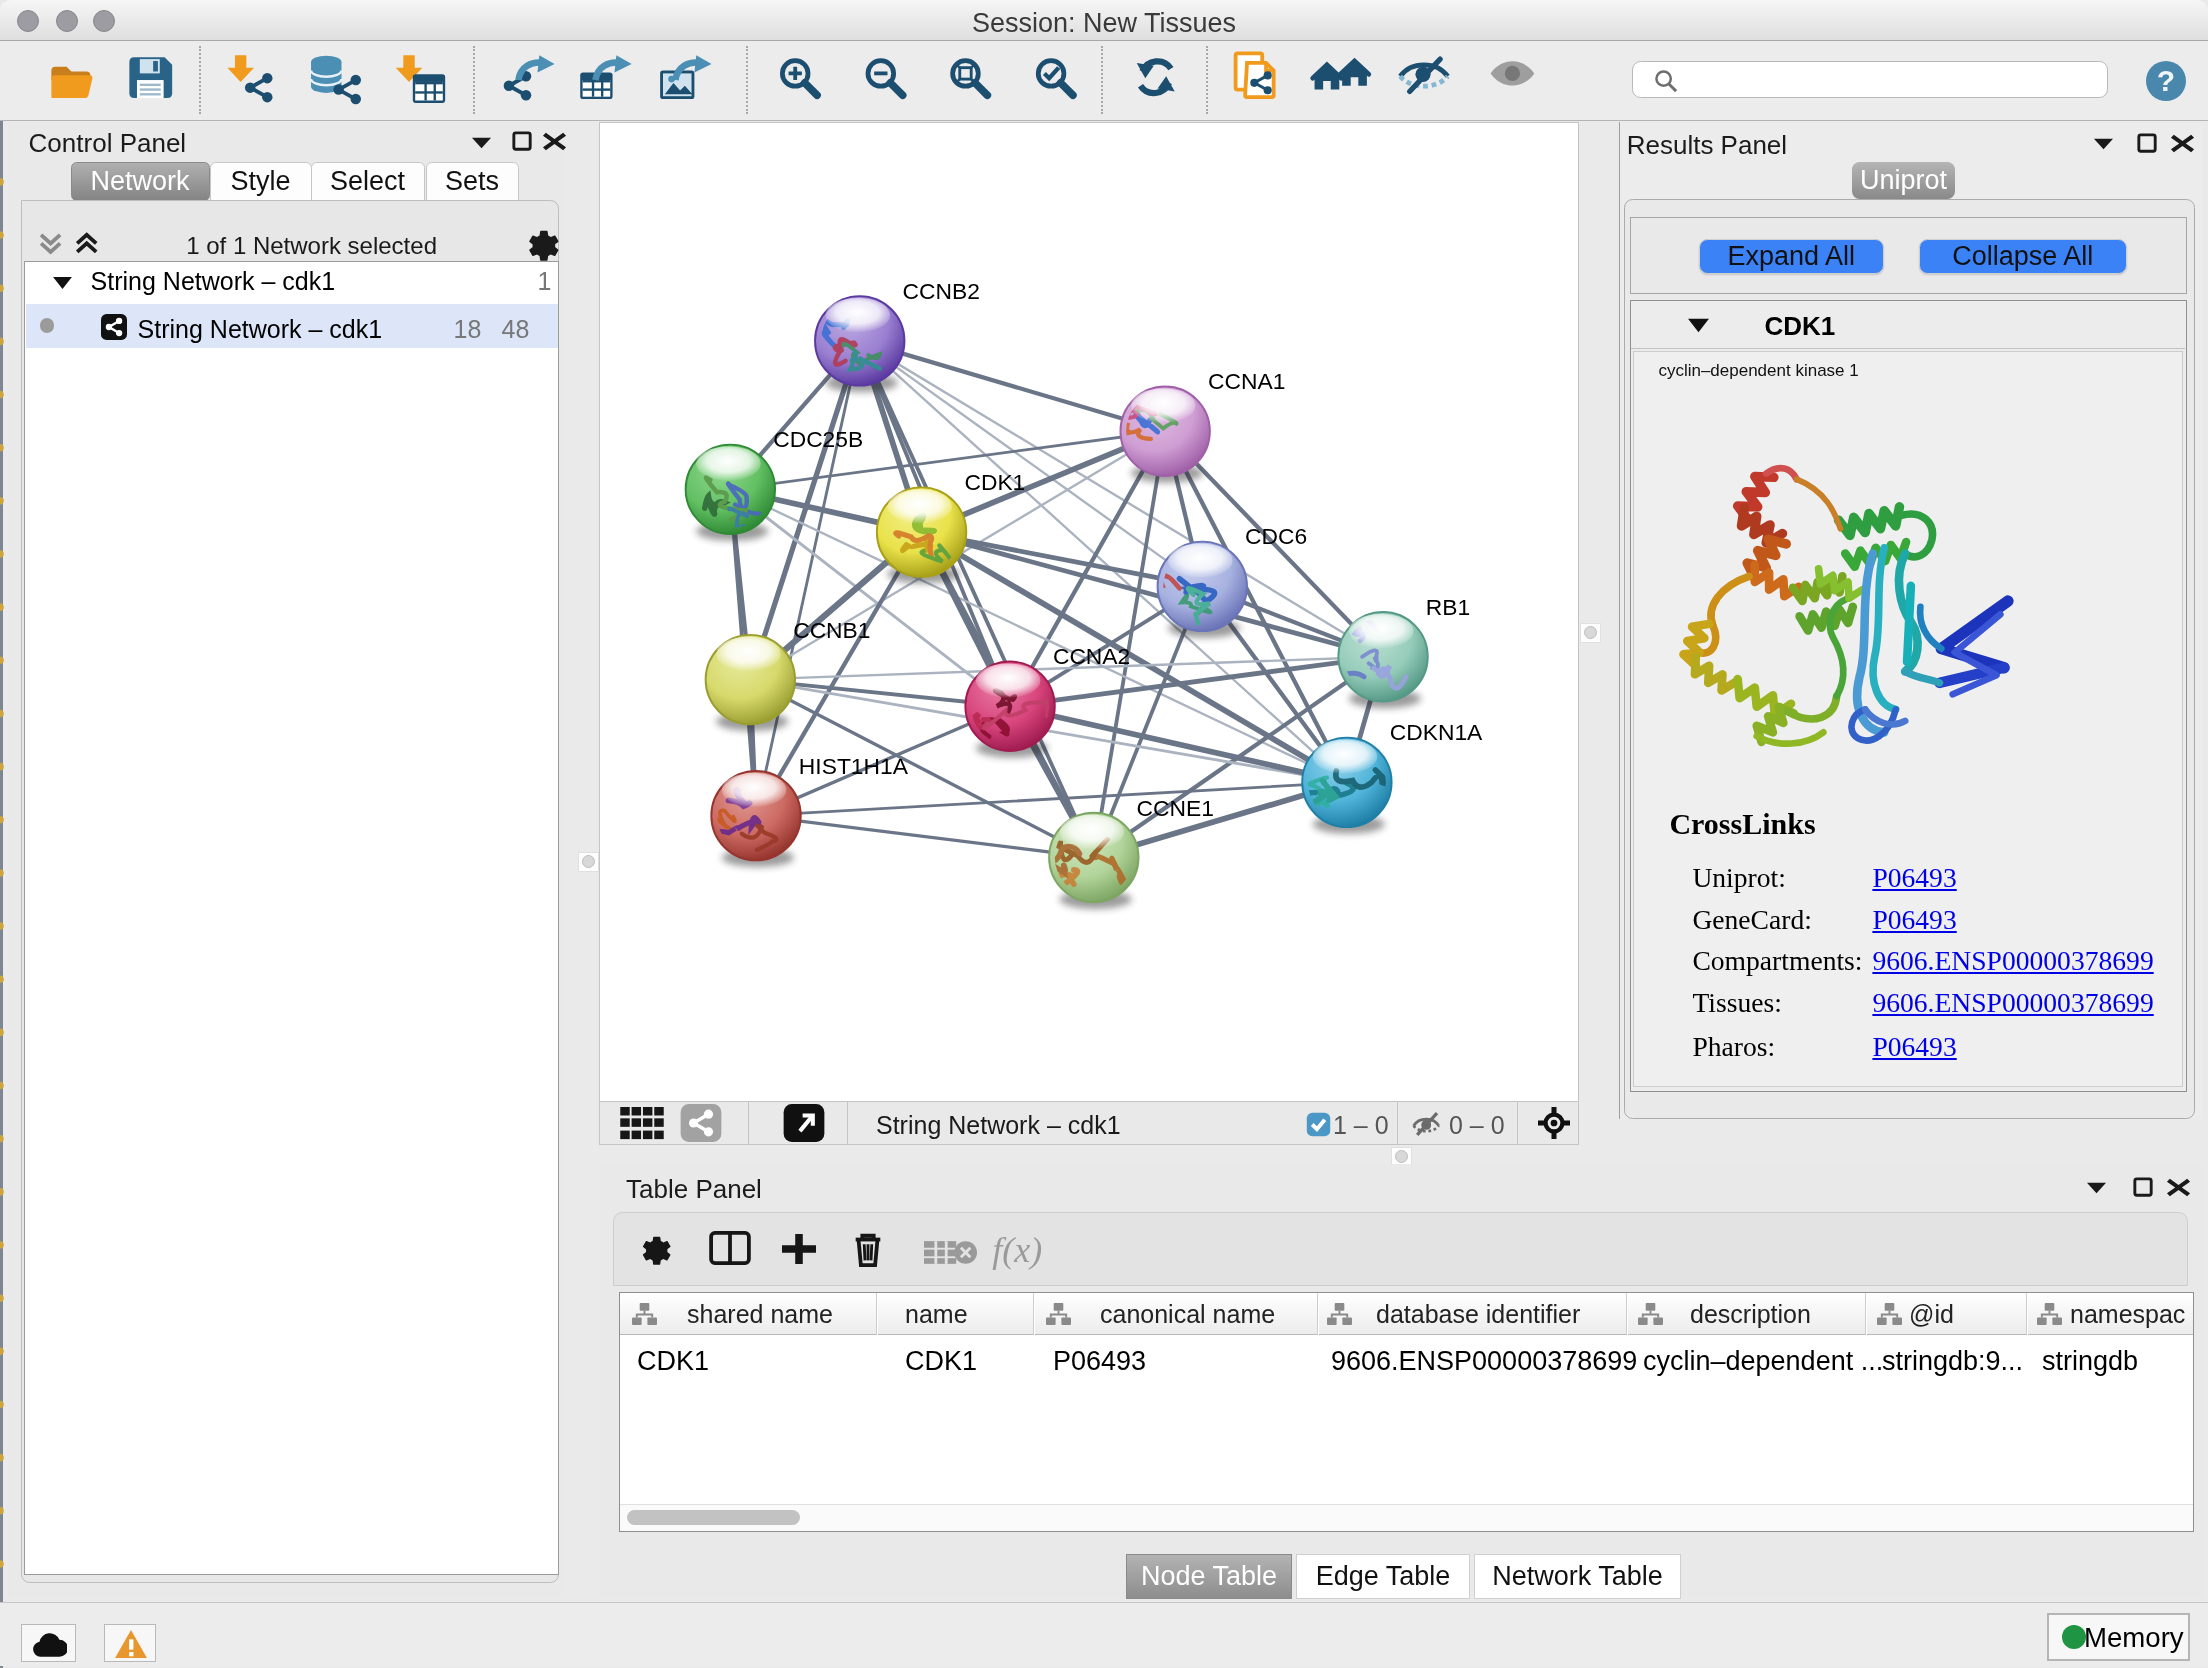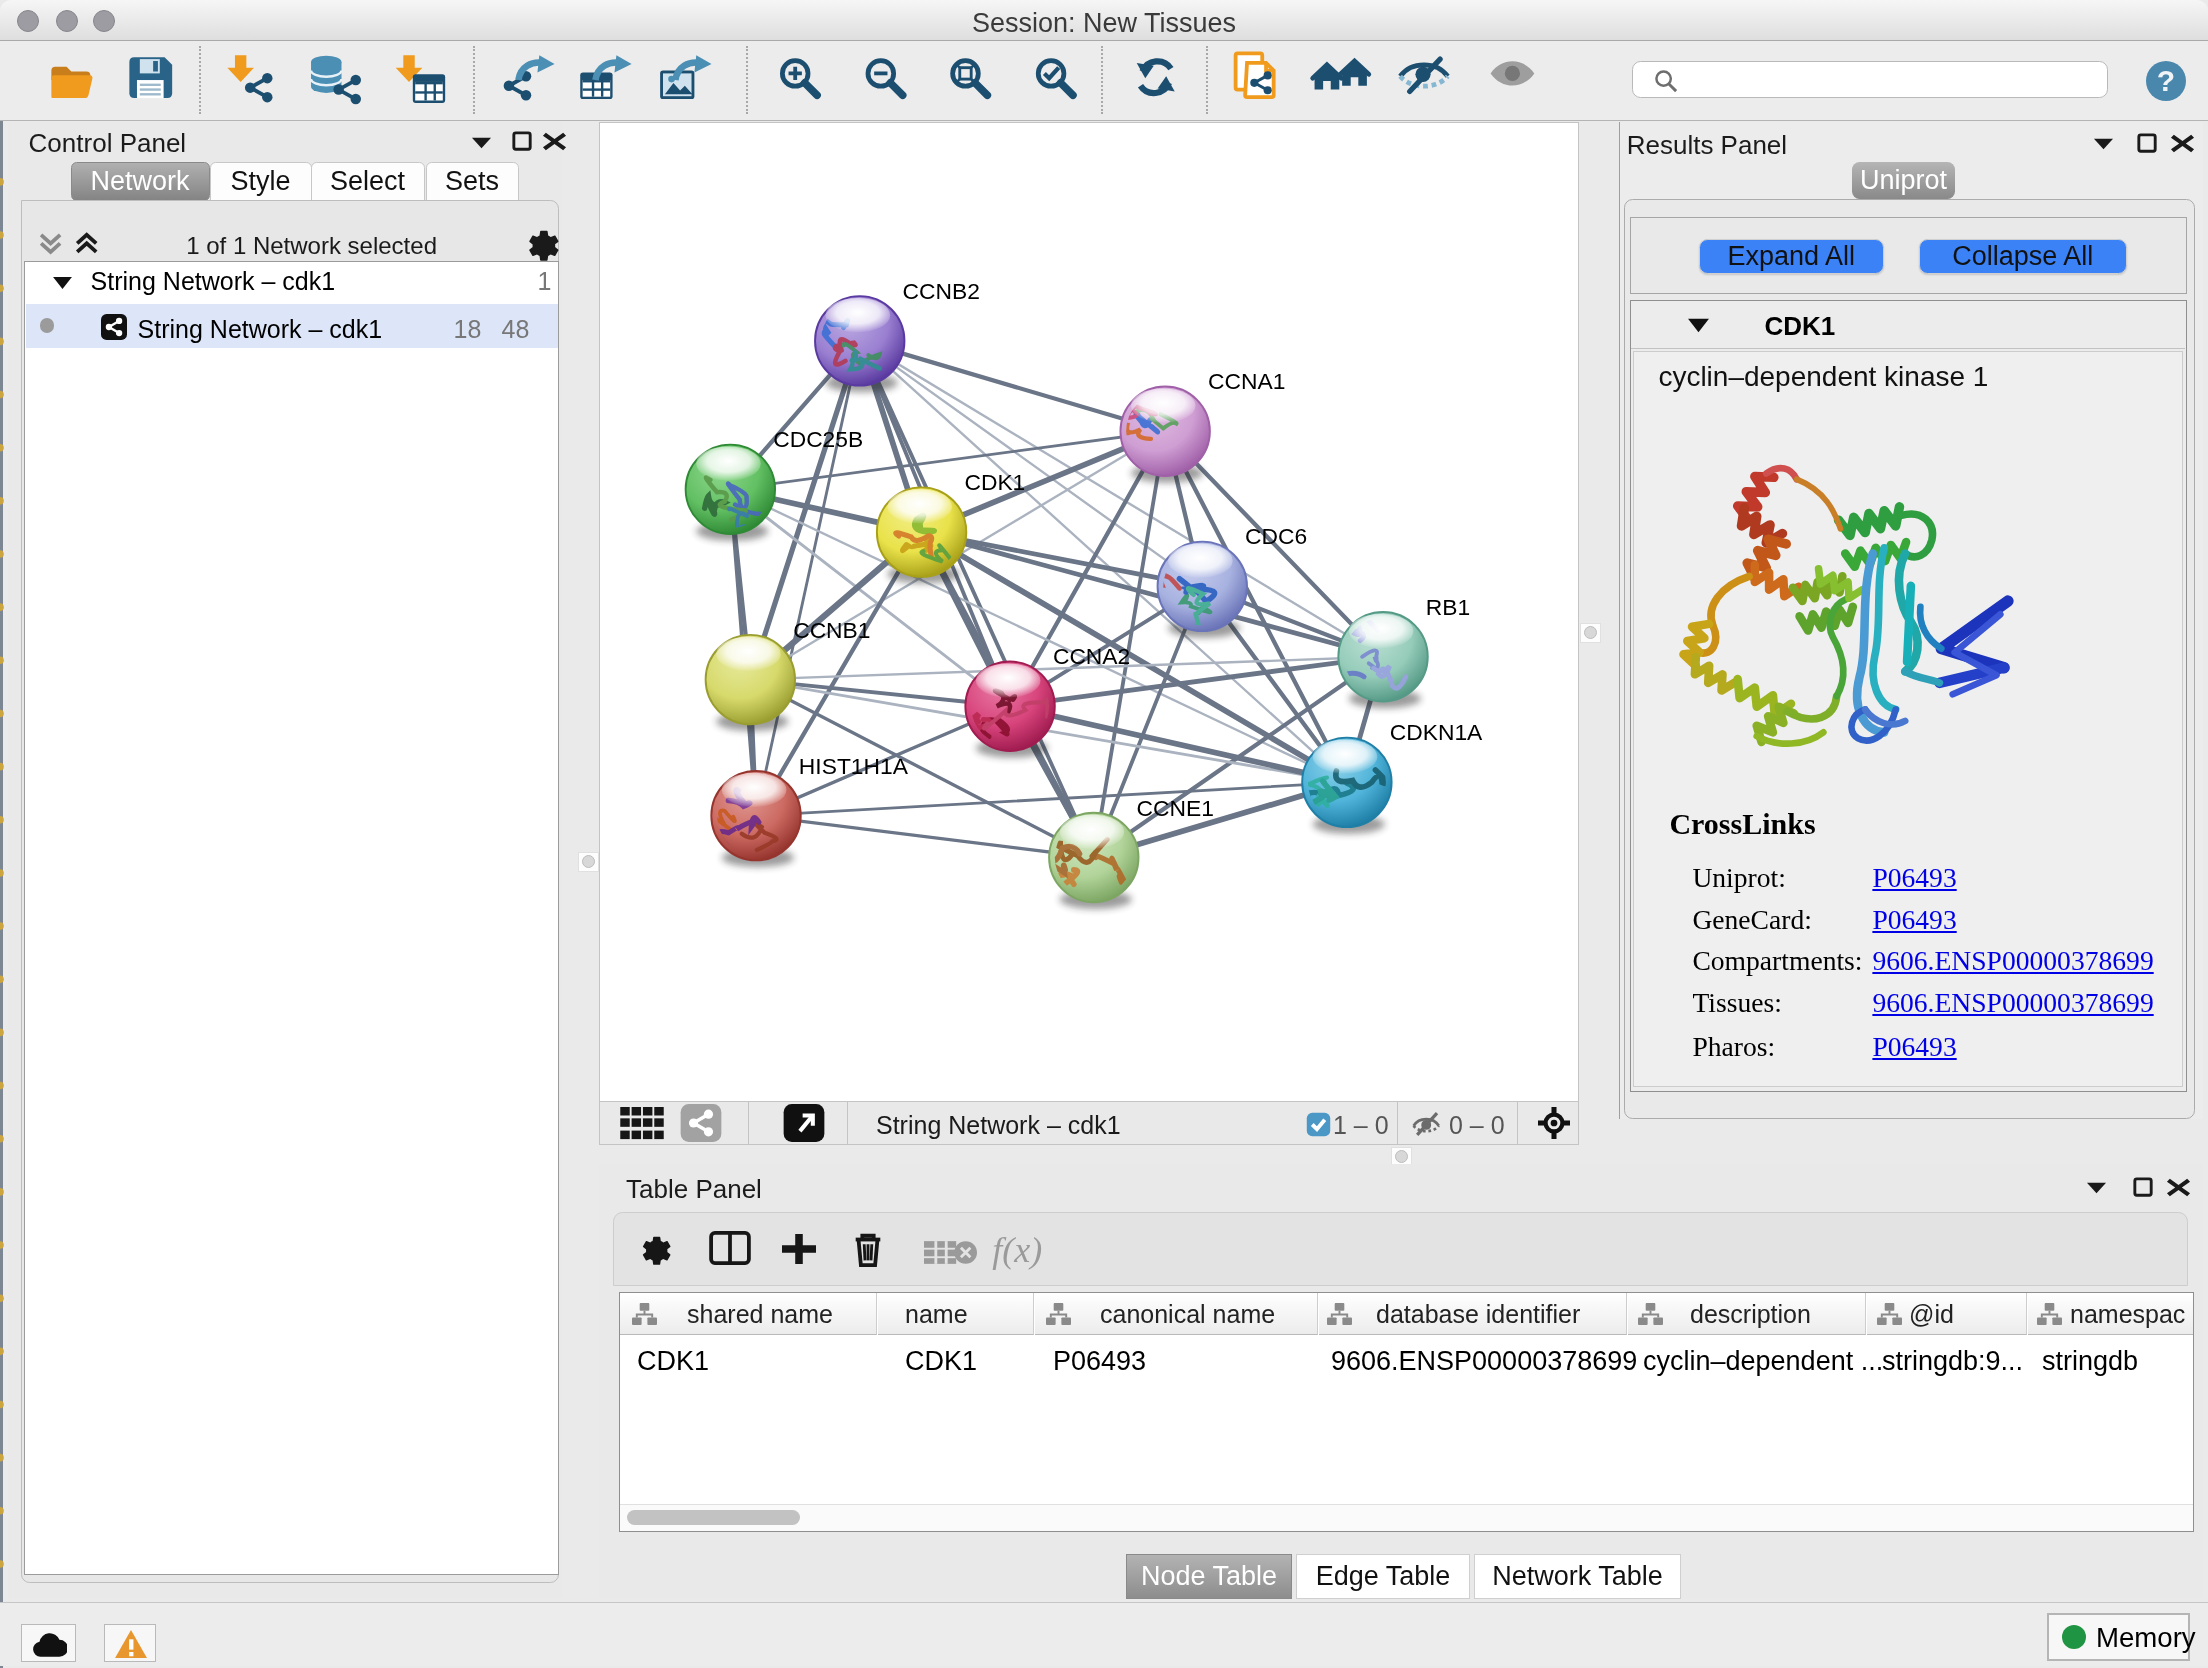--- a/index.html
+++ b/index.html
@@ -702,21 +702,21 @@
     <div class="btn" style="left:74px; top:39px; width:185px; height:35px; line-height:33px;">Expand All</div>
     <div class="btn" style="left:294px; top:39px; width:208px; height:35px; line-height:33px;">Collapse All</div>
     <div class="abs" style="left:5.7px; top:100px; width:557px; height:792px; border:1.9px solid #8f8f8f; background:#ececec;">
       <div class="abs" style="left:0; top:0; width:554px; height:48px; border-bottom:1px solid #c2c2c2;">
         <svg style="position:absolute; left:55px; top:15px;" width="25" height="19" viewBox="0 0 26 20">
             <path d="M2 3 L24 3 L13 17 Z" fill="#111"></path>
           </svg>
         <span style="position:absolute; left:133px; top:9.5px; font-size:26px; font-weight:bold;">CDK1</span>
       </div>
       <div class="abs" style="left:1.9px; top:50px; width:550px; height:736px; background:#efefef; border:1px solid #cccccc;">
-        <div class="abs" style="left:24px; top:8.6px; font-size:28px; color:#111;">cyclin–dependent kinase 1</div>
+        <div class="abs" style="left:24px; top:8.6px; font-size:17px; color:#111;">cyclin–dependent kinase 1</div>
         <div class="abs" id="protein" style="left:39px; top:110px; width:353px; height:300px;"><svg width="353" height="300" viewBox="0 0 371 315">
               <g fill="none" stroke-linecap="round" stroke-linejoin="round">
                 <path d="M106 16 L86 15 L97 32 L77 31 L89 47 L68 46 L80 62" stroke="#c0392b" stroke-width="10"></path>
                 <path d="M75 48 L72 67 L88 57 L85 76 L102 66 L98 85 L115 75" stroke="#b03a20" stroke-width="10"></path>
                 <path d="M119 86 L100 81 L108 98 L89 93 L98 111 L78 106 L87 124" stroke="#c2571a" stroke-width="10"></path>
                 <path d="M86 108 L86 126 L101 116 L101 134 L116 123 L117 141 L132 131" stroke="#cd6a1c" stroke-width="9"></path>
                 <path d="M98 12 C112 2 124 6 130 18" stroke="#d05050" stroke-width="7"></path>
                 <path d="M80 120 C50 130 34 152 42 172 C50 190 40 204 28 200" stroke="#cd9016" stroke-width="8"></path>
                 <path d="M38 170 L20 173 L33 185 L15 188 L28 200 L11 202 L24 214" stroke="#c8a518" stroke-width="9"></path>
                 <path d="M24 205 L23 223 L38 214 L37 232 L52 223 L51 240 L66 231" stroke="#b5a91e" stroke-width="9"></path>
@@ -905,15 +905,15 @@
 </div>
 <div class="sbox" style="left:104px; top:1624px; width:52px; height:38px;">
   <svg style="position:absolute; left:8.6px; top:3.8px;" width="34" height="30" viewBox="0 0 36 32">
       <path d="M18 1 L35 31 L1 31 Z" fill="#e8962e"></path>
       <rect x="16" y="11" width="4.6" height="11" fill="#fff"></rect>
       <rect x="16" y="24.5" width="4.6" height="4.6" fill="#fff"></rect>
     </svg>
 </div>
 <div class="sbox" style="left:2047px; top:1613px; width:143px; height:48px; border:2.9px solid #b5b5b5;">
   <span style="position:absolute; left:13.3px; top:9.5px; width:24px; height:24px; border-radius:50%; background:#1f9442;"></span>
-  <span style="position:absolute; left:47px; top:6.7px; font-size:27.6px; color:#000;">Memory</span>
+  <span style="position:absolute; left:35px; top:6.7px; font-size:27.6px; color:#000;">Memory</span>
 </div>
 
 
 </body></html>

